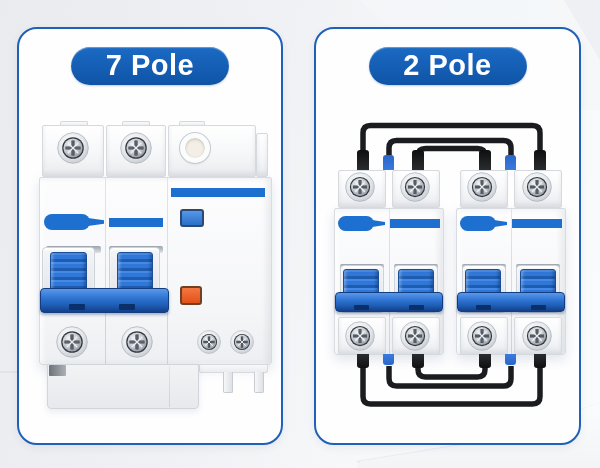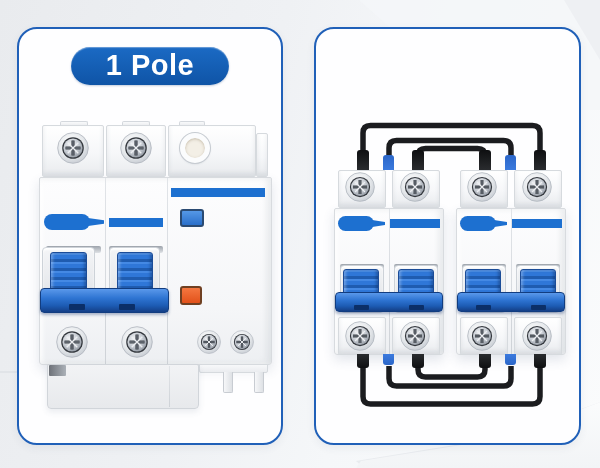--- a/index.html
+++ b/index.html
@@ -118,21 +118,21 @@
 </svg>
 
 <div class="abs bg-diag1"></div>
 <div class="abs bg-diag2"></div>
 <div class="abs shelf-line"></div>
 <div class="abs pedestal-edge"></div>
 <div class="abs pedestal"></div>
 
 <div class="panel" id="panel-1">
   <div class="badge">
-    <span>1 Pole</span>
+    <span>7 Pole</span>
   </div>
 
   <div class="device" style="left:20px;top:92px;width:233px;height:288px;">
 
     <div class="abs tab" style="left:21px;top:0;width:28px;"></div>
     <div class="abs tab" style="left:83px;top:0;width:28px;"></div>
     <div class="abs tab" style="left:140px;top:0;width:26px;"></div>
 
     <div class="abs bbody" style="left:0;top:56px;width:233px;height:188px;"></div>
     <div class="abs seam" style="left:66px;top:57px;height:186px;"></div>
@@ -185,20 +185,23 @@
     <div class="abs step" style="left:160px;top:243px;width:69px;height:9px;"></div>
     <div class="abs base" style="left:8px;top:243px;width:152px;height:45px;"></div>
     <div class="abs seam" style="left:130px;top:245px;height:41px;"></div>
     <div class="abs notchgray" style="left:10px;top:244px;width:17px;height:11px;"></div>
     <div class="abs pin" style="left:184px;top:251px;width:10px;height:21px;"></div>
     <div class="abs pin" style="left:215px;top:251px;width:10px;height:21px;"></div>
   </div>
 </div>
 
 <div class="panel" id="panel-2">
+  <div class="badge">
+    <span>2 Pole</span>
+  </div>
 
   <svg class="wires" width="267" height="418" viewBox="0 0 267 418">
     <path d="M47 128 L47 104 Q47 96.5 54.5 96.5 L216.5 96.5 Q224 96.5 224 104 L224 128"></path>
     <path d="M73 131 L73 119 Q73 111.5 80.5 111.5 L187.5 111.5 Q195 111.5 195 119 L195 131"></path>
     <path d="M102 129 L102 127 Q102 119.5 109.5 119.5 L161.5 119.5 Q169 119.5 169 127 L169 129"></path>
     <path d="M102 337 L102 340.5 Q102 348 109.5 348 L161.5 348 Q169 348 169 340.5 L169 337"></path>
     <path d="M73 337 L73 349.5 Q73 357 80.5 357 L187.5 357 Q195 357 195 349.5 L195 337"></path>
     <path d="M47 337 L47 367.5 Q47 375 54.5 375 L216.5 375 Q224 375 224 367.5 L224 337"></path>
   </svg>
 

